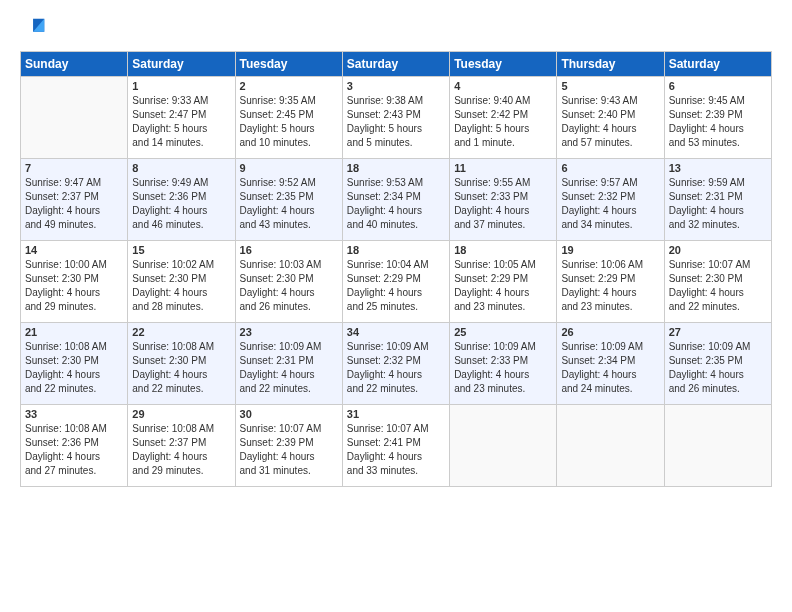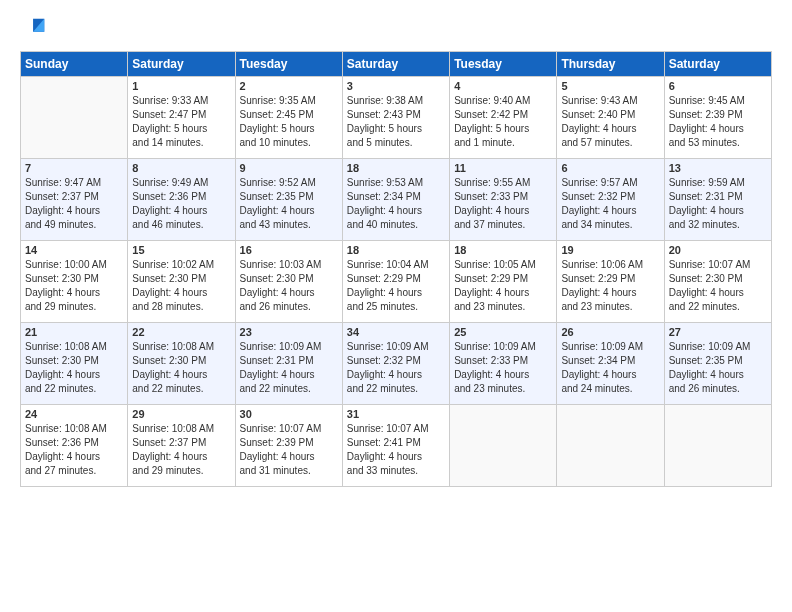--- a/index.html
+++ b/index.html
@@ -245,21 +245,21 @@
             <span class="day-num">26</span>
             <div class="day-info">Sunrise: 10:09 AM<br>Sunset: 2:34 PM<br>Daylight: 4 hours<br>and 24 minutes.</div>
           </td>
           <td>
             <span class="day-num">27</span>
             <div class="day-info">Sunrise: 10:09 AM<br>Sunset: 2:35 PM<br>Daylight: 4 hours<br>and 26 minutes.</div>
           </td>
         </tr>
         <tr>
           <td>
-            <span class="day-num">24</span>
+            <span class="day-num">33</span>
             <div class="day-info">Sunrise: 10:08 AM<br>Sunset: 2:36 PM<br>Daylight: 4 hours<br>and 27 minutes.</div>
           </td>
           <td>
             <span class="day-num">29</span>
             <div class="day-info">Sunrise: 10:08 AM<br>Sunset: 2:37 PM<br>Daylight: 4 hours<br>and 29 minutes.</div>
           </td>
           <td>
             <span class="day-num">30</span>
             <div class="day-info">Sunrise: 10:07 AM<br>Sunset: 2:39 PM<br>Daylight: 4 hours<br>and 31 minutes.</div>
           </td>

